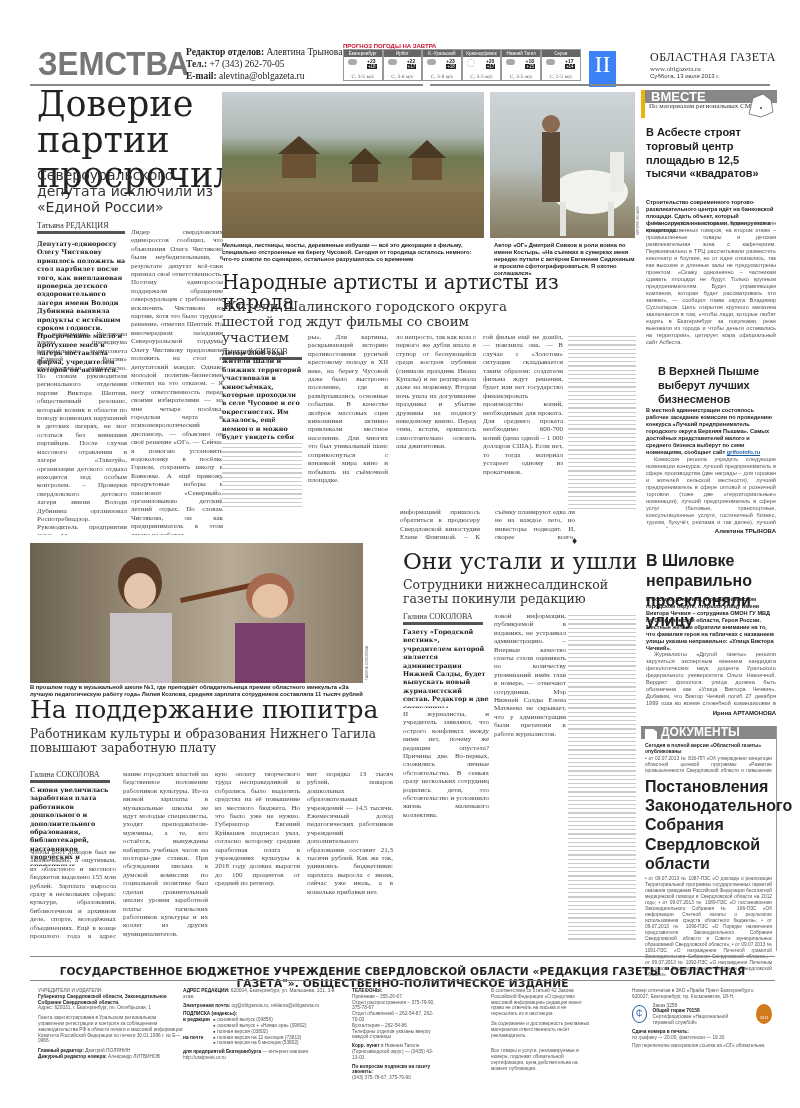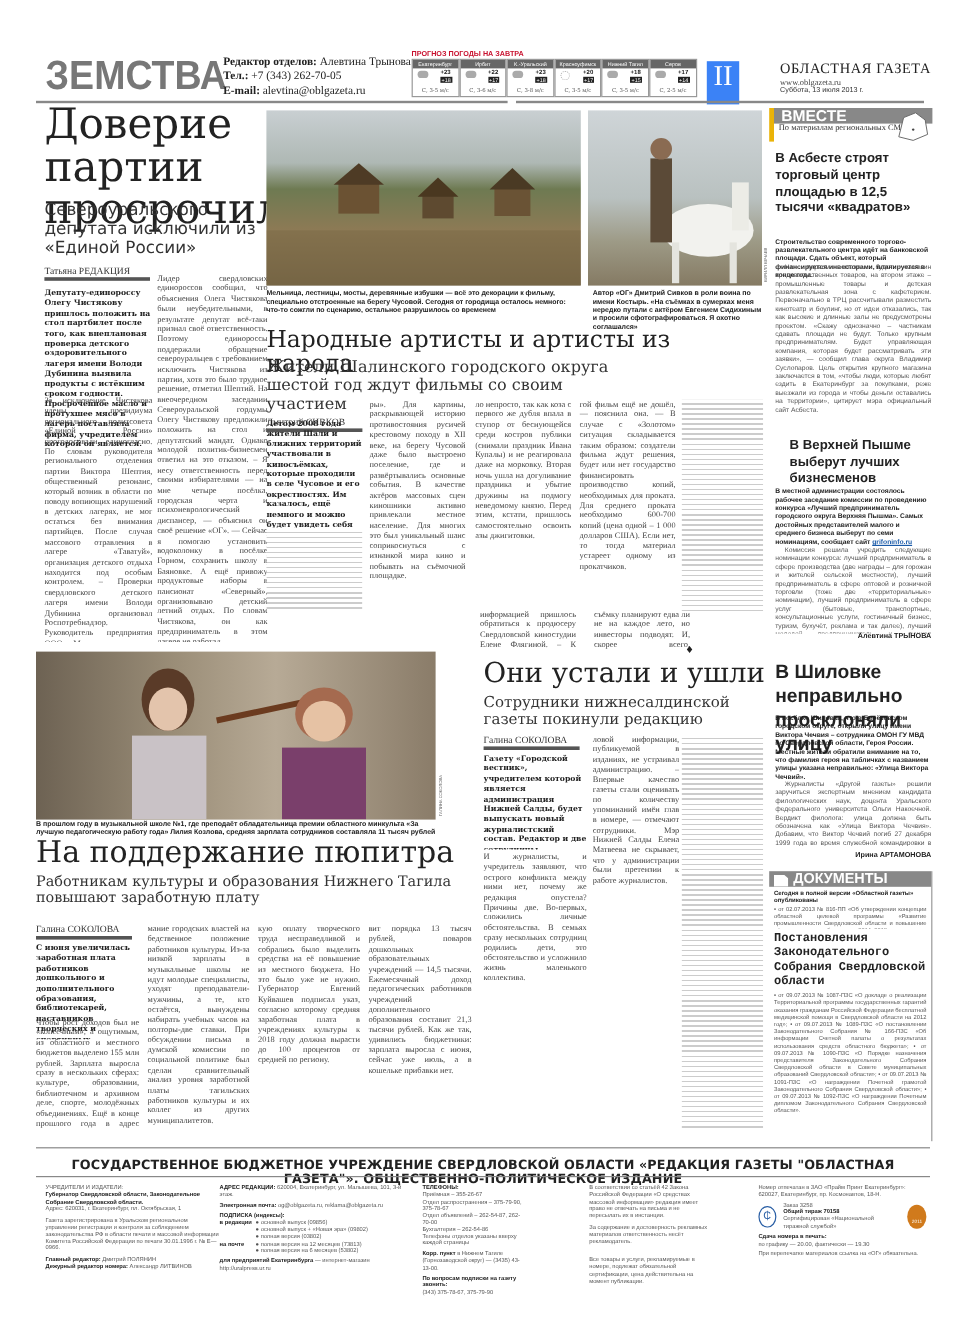--- a/index.html
+++ b/index.html
@@ -226,21 +226,21 @@
 <div class="abs side-body" style="left:646px; top:651px; width:130px; height:54px; text-indent:8px;">Журналисты «Другой газеты» решили заручиться экспертным мнением кандидата филологических наук, доцента Уральского федерального университета Ольги Накоечной. Вердикт филолога: улица должна быть обозначена как «Улица Виктора Чечвия». Добавим, что Виктор Чечвий погиб 27 декабря 1999 года во время служебной командировки в Чечню.</div>
 <div class="abs sig" style="left:646px; top:710px; width:130px;">Ирина АРТАМОНОВА</div>
 
 <div class="abs" style="left:641px; top:726px; width:136px; height:225px; border-right:1px solid #999;">
   <div style="background:#888; color:#fff; height:13px; display:flex; align-items:flex-end; font-family:'Liberation Sans',sans-serif; font-weight:bold; font-size:12px;">
     <span style="display:inline-block; width:12px; height:10px; background:#fff; margin:0 4px; clip-path:polygon(0 0,70% 0,100% 30%,100% 100%,0 100%);"></span>
     <span>ДОКУМЕНТЫ</span>
   </div>
   <div style="font-family:'Liberation Sans',sans-serif; font-weight:bold; font-size:5px; padding:3px 4px 0;">Сегодня в полной версии «Областной газеты» опубликованы</div>
   <div class="side-body" style="padding:2px 4px; font-size:4.8px; line-height:6px; height:20px;">• от 02.07.2013 № 816-ПП «Об утверждении концепции областной целевой программы «Развитие промышленности Свердловской области и повышение её конкурентоспособности» на 2014–2018 годы».</div>
-  <div class="side-title" style="font-size:10px; padding:3px 4px 1px; line-height:1.2;font-family:Liberation Mono, monospace;">Постановления Законодательного Собрания Свердловской области</div>
+  <div class="side-title" style="font-size:16px; padding:3px 4px 1px; line-height:1.2;">Постановления Законодательного Собрания Свердловской области</div>
   <div class="side-body" style="padding:2px 4px; font-size:4.8px; line-height:6px; height:116px;">• от 09.07.2013 № 1087-ПЗС «О докладе о реализации Территориальной программы государственных гарантий оказания гражданам Российской Федерации бесплатной медицинской помощи в Свердловской области на 2012 год»; • от 09.07.2013 № 1089-ПЗС «О постановлении Законодательного Собрания № 166-ПЗС «Об информации Счетной палаты о результатах использования средств областного бюджета»; • от 09.07.2013 № 1090-ПЗС «О Порядке назначения представителя Законодательного Собрания Свердловской области в Совете муниципальных образований Свердловской области»; • от 09.07.2013 № 1091-ПЗС «О награждении Почетной грамотой Законодательного Собрания Свердловской области»; • от 09.07.2013 № 1092-ПЗС «О награждении Почетным дипломом Законодательного Собрания Свердловской области».</div>
 </div>
 
 <div class="abs rule" style="left:30px; top:956px; width:745px; height:1px;"></div>
 <div class="abs footer-banner">ГОСУДАРСТВЕННОЕ БЮДЖЕТНОЕ УЧРЕЖДЕНИЕ СВЕРДЛОВСКОЙ ОБЛАСТИ «РЕДАКЦИЯ ГАЗЕТЫ "ОБЛАСТНАЯ ГАЗЕТА"». ОБЩЕСТВЕННО-ПОЛИТИЧЕСКОЕ ИЗДАНИЕ</div>
 <div class="abs rule" style="left:30px; top:980px; width:745px; height:1px;"></div>
 
 <div class="abs foot" style="left:38px; top:988px; width:145px;">
   <div>УЧРЕДИТЕЛИ И ИЗДАТЕЛИ:</div>
   <div><b>Губернатор Свердловской области, Законодательное Собрание Свердловской области.</b></div>

